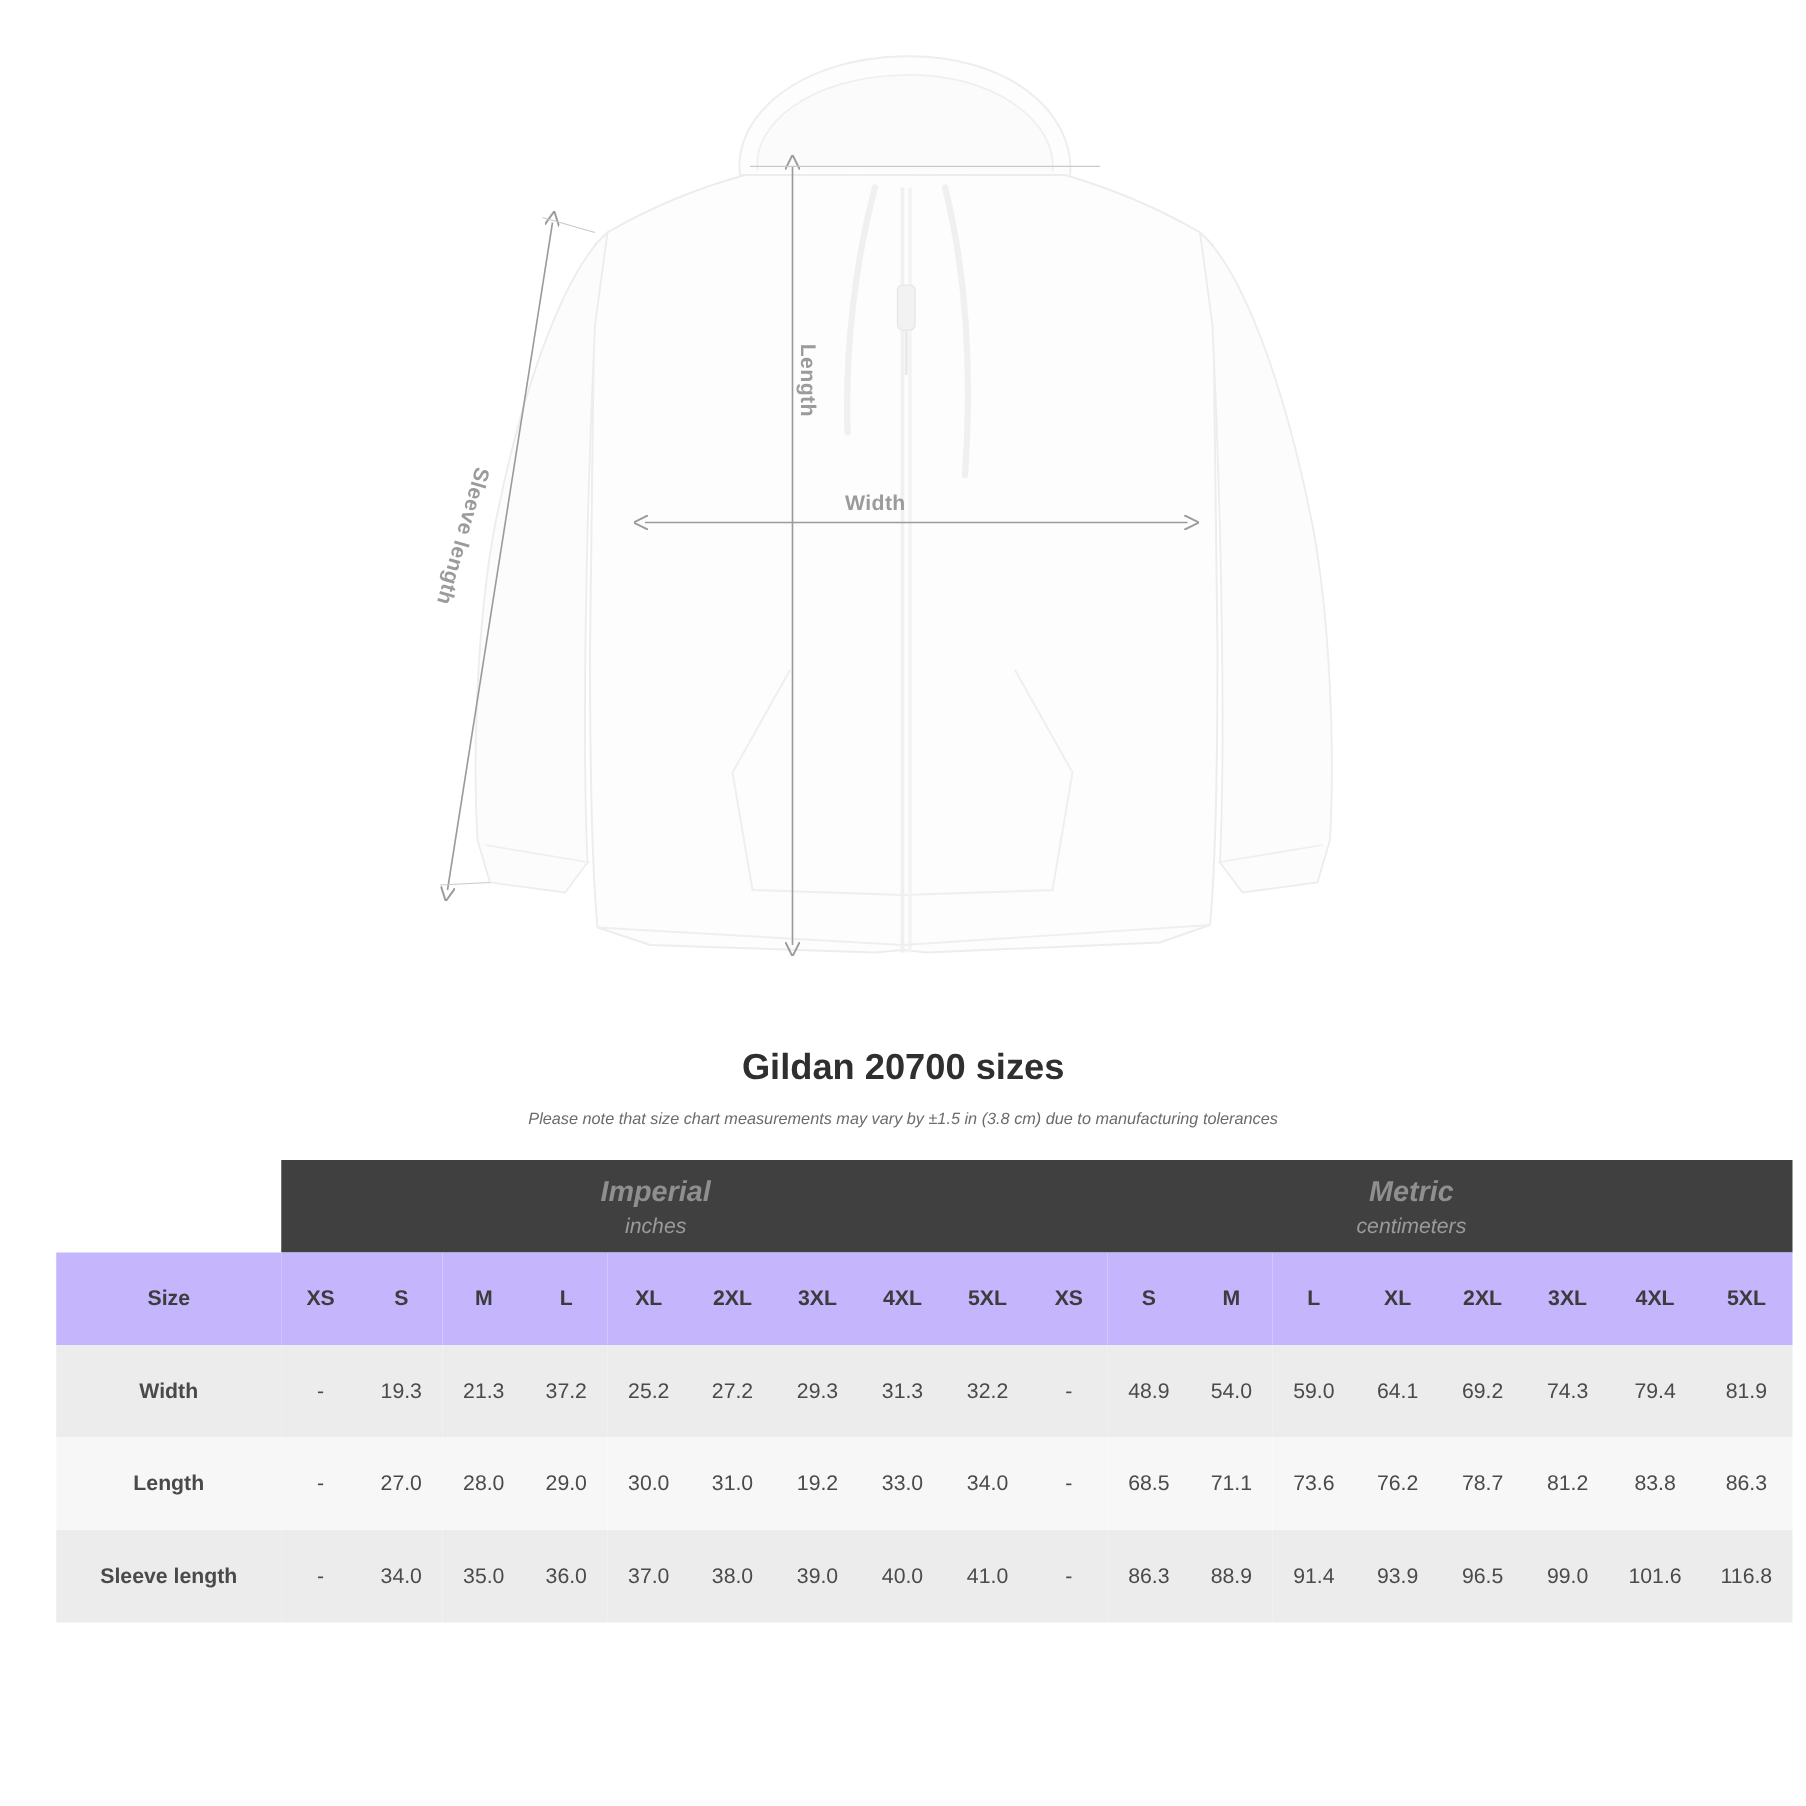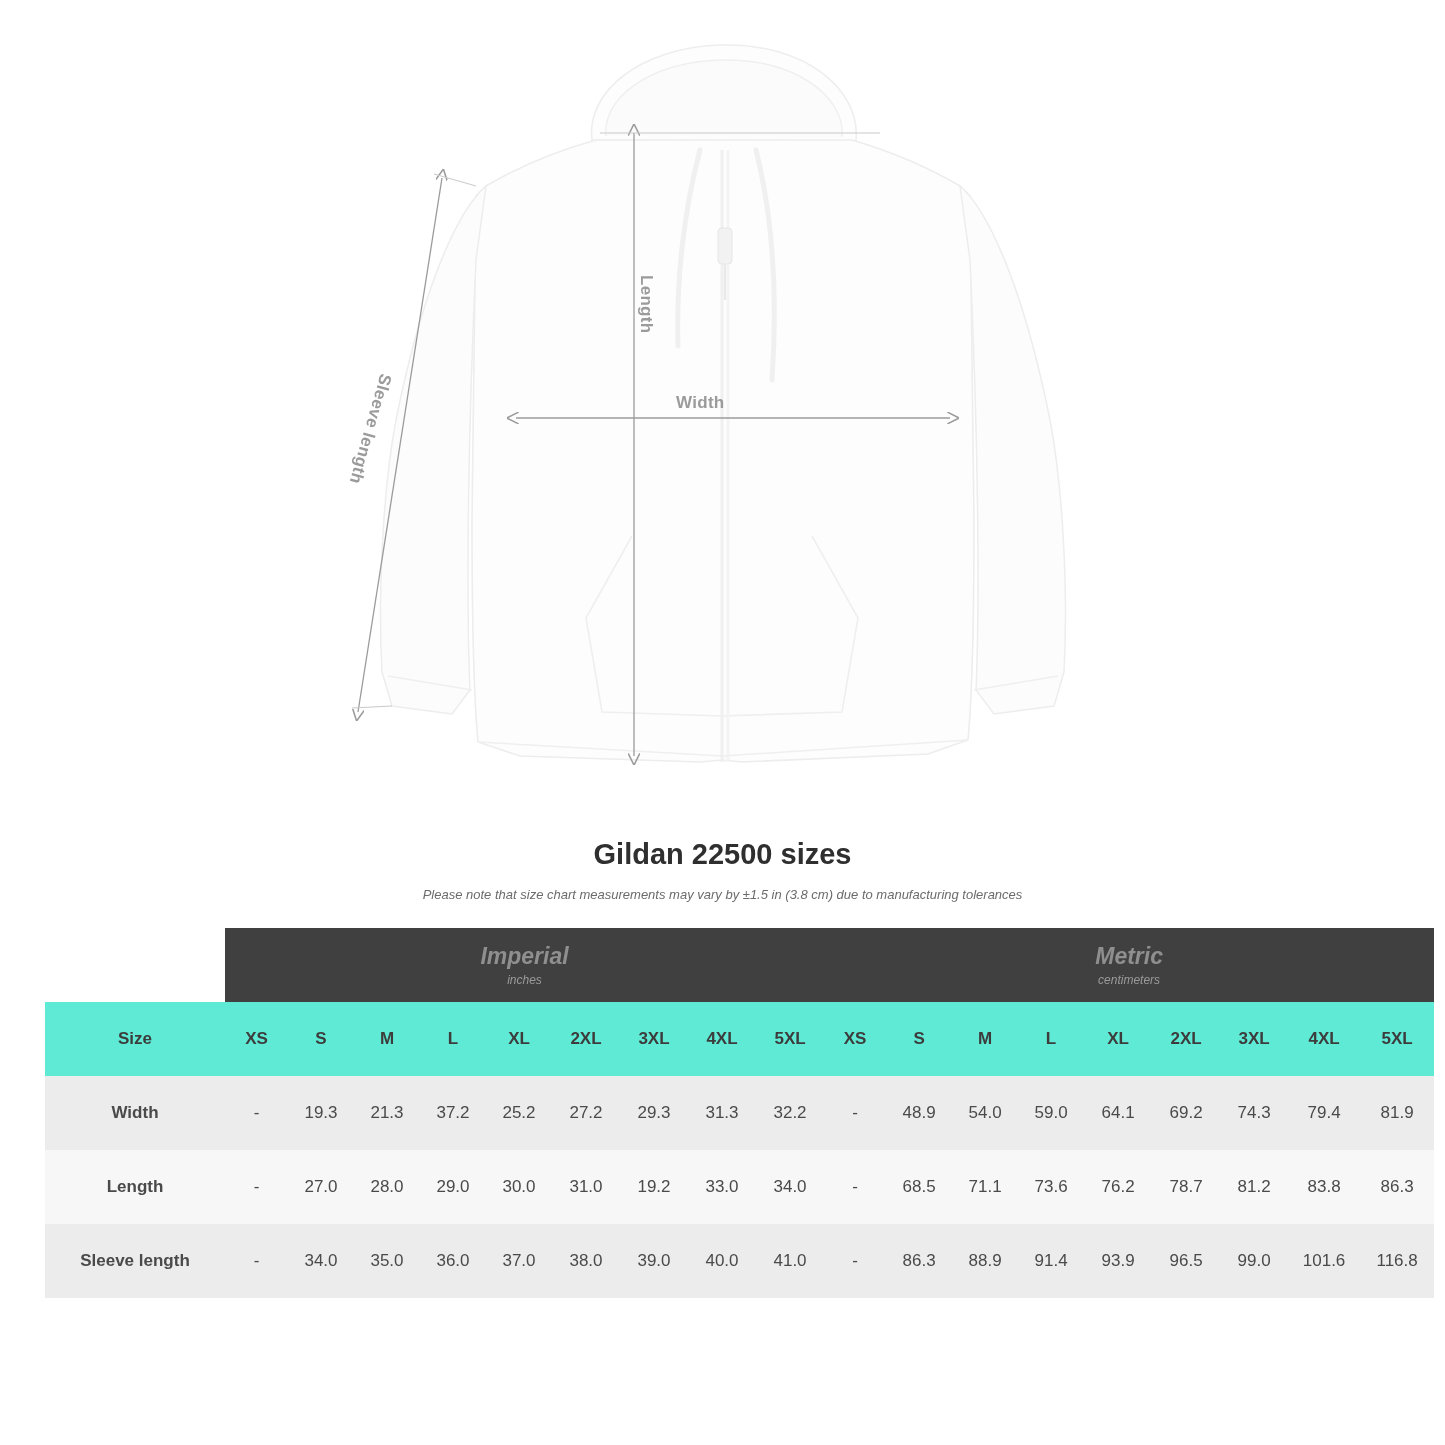--- a/index.html
+++ b/index.html
@@ -98,33 +98,33 @@
     height: 108px;
   }
   .unit-head .unit-name {
     font-size: 23px;
     font-style: italic;
     font-weight: bold;
     color: #8f8f8f;
     line-height: 1.35;
   }
   .unit-head .unit-sub {
-    font-size: 12px;
+    font-size: 17px;
     font-style: italic;
     color: #9a9a9a;
     line-height: 1.4;
   }
   .row-head {
     font-weight: bold;
     color: #3a3a3a;
     font-size: 17.5px;
   }
   tr.band-light td { background: #f7f7f7; }
   tr.band-dark td { background: #ececec; }
-  tr.head-row td { background: #5eead4; font-weight: bold; color: #3c3c3c; }
+  tr.head-row td { background: #c4b5fd; font-weight: bold; color: #3c3c3c; }
   .corner-cell { background: #ffffff; }
 </style>
 </head>
 <body>
 
 <div class="page">
 
   <div class="illustration">
     <svg class="garment-svg" width="1445" height="820" viewBox="0 0 1445 820">
       <defs>
@@ -187,21 +187,21 @@
       <line x1="434" y1="174" x2="476" y2="186" stroke="#c9c9c9" stroke-width="1"></line>
       <line x1="352" y1="708" x2="392" y2="706" stroke="#c9c9c9" stroke-width="1"></line>
     </svg>
 
     <span class="dim-label width-label">Width</span>
     <span class="dim-label length-label">Length</span>
     <span class="dim-label sleeve-label">Sleeve length</span>
   </div>
 
   <div class="title-block">
-    <h1 class="chart-title">Gildan 22500 sizes</h1>
+    <h1 class="chart-title">Gildan 20700 sizes</h1>
     <p class="chart-note">Please note that size chart measurements may vary by ±1.5 in (3.8 cm) due to manufacturing tolerances</p>
   </div>
 
   <div class="table-wrap">
     <table class="size-table">
       <colgroup>
         <col style="width:180px">
         <col style="width:63px">
           <col style="width:66px">
           <col style="width:66px">

